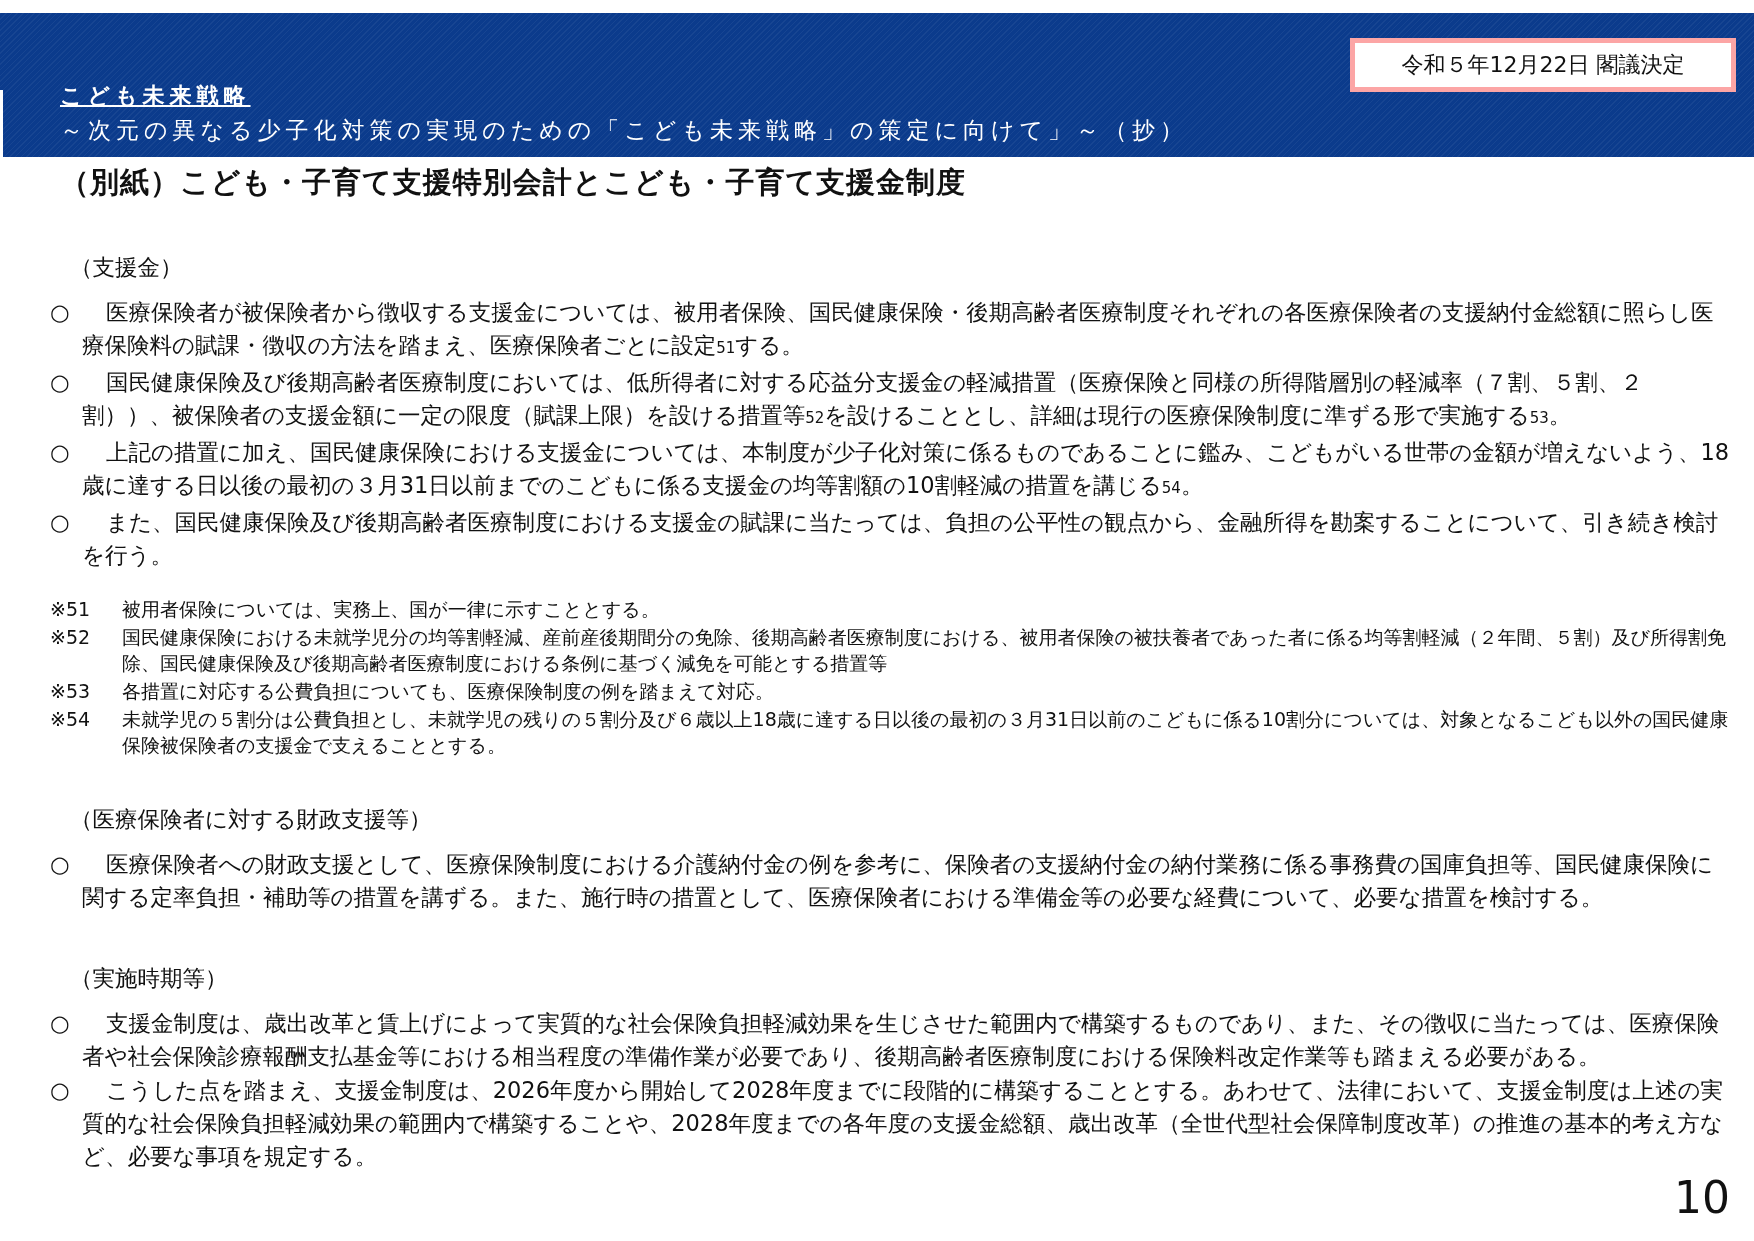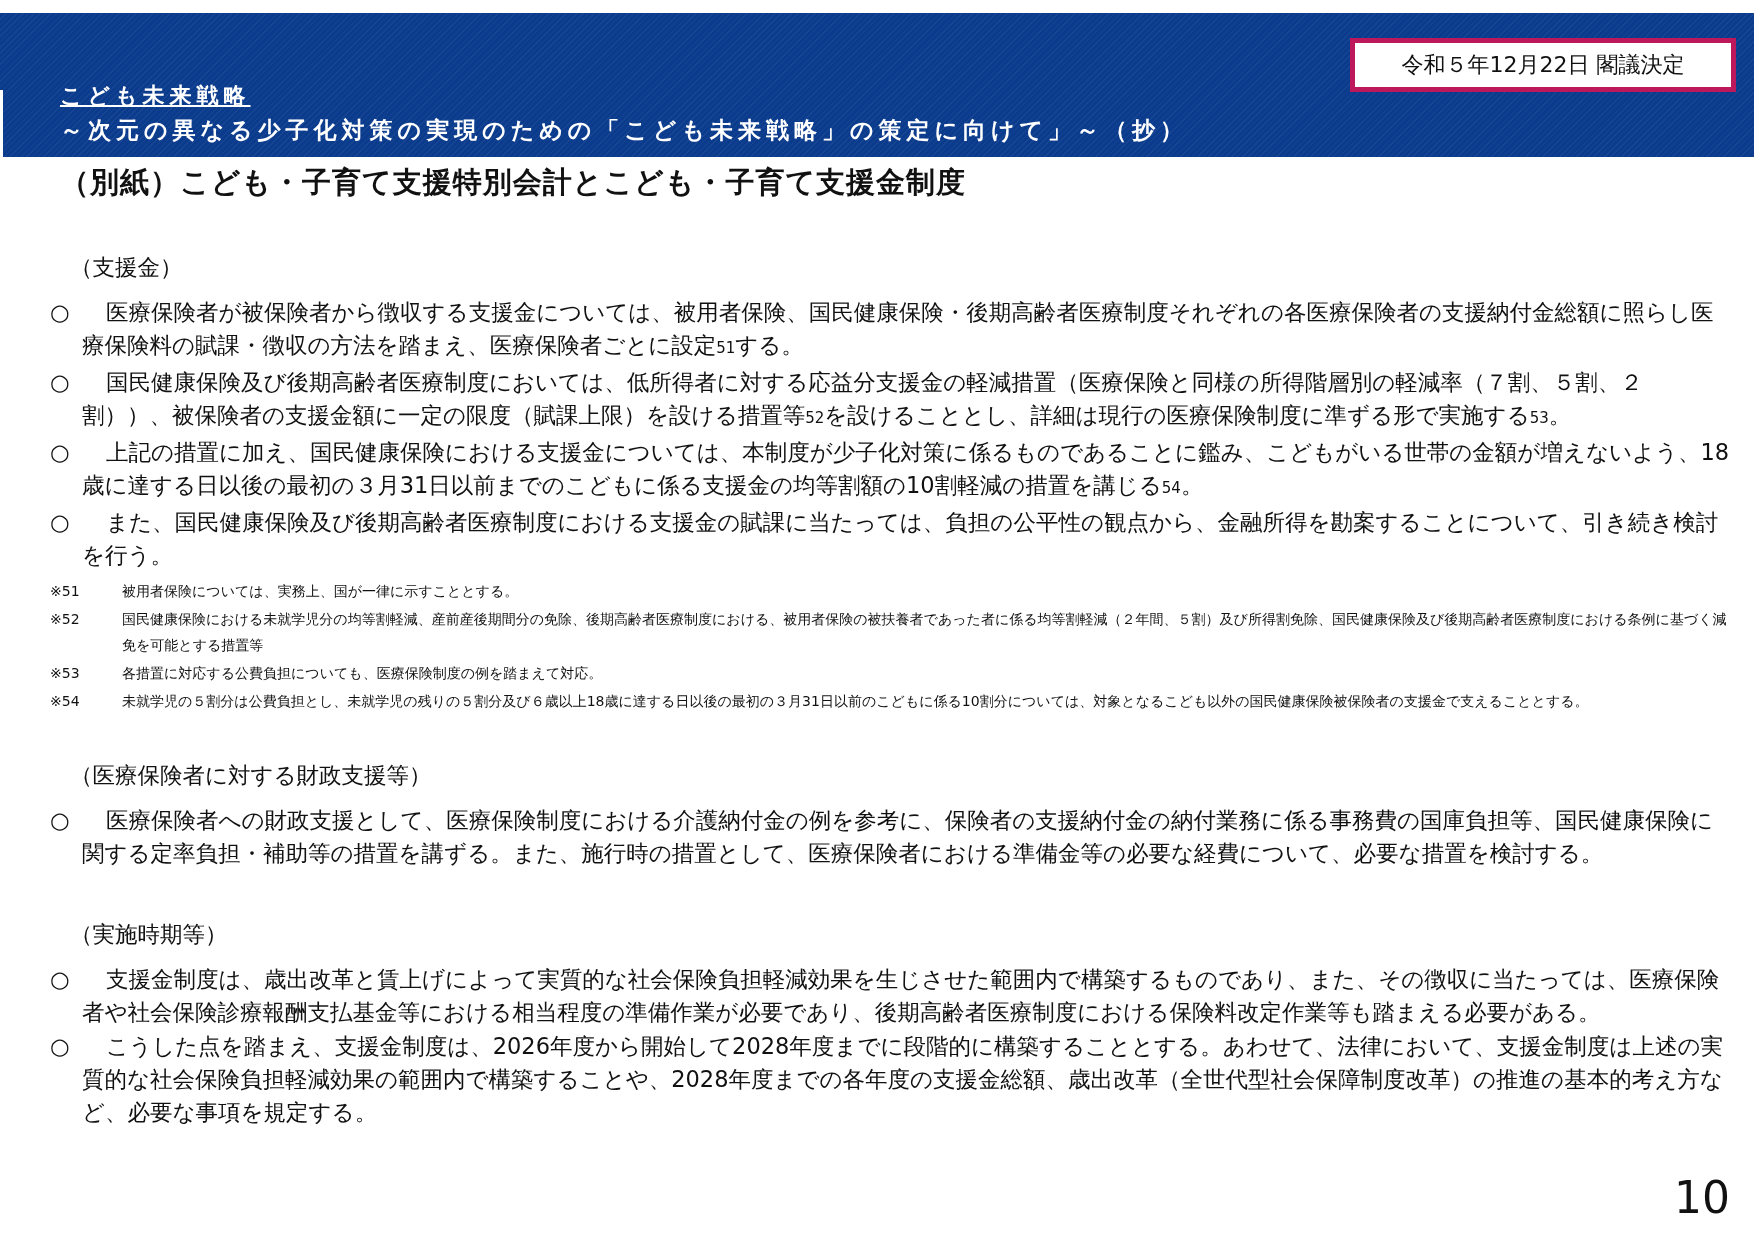--- a/index.html
+++ b/index.html
@@ -3,29 +3,29 @@
 <meta charset="utf-8">
 <style>
   html, body { margin:0; padding:0; background:#ffffff; }
   body { width:1754px; height:1241px; position:relative; overflow:hidden;
          font-family:"DejaVu Sans", "Liberation Sans", sans-serif; color:#111; }
   .banner { position:absolute; left:0; top:13px; width:1754px; height:144px;
             background-color:#0b3b8c;
             background-image: repeating-linear-gradient(135deg, rgba(255,255,255,0.05) 0px, rgba(255,255,255,0.05) 1px, rgba(0,0,0,0) 1px, rgba(0,0,0,0) 4px); }
   .banner-edge { position:absolute; left:0; top:90px; width:3px; height:67px; background:#ffffff; }
   .title { position:absolute; left:60px; top:76px; font-size:22px; font-weight:bold; color:#fff; letter-spacing:5px; line-height:40px; white-space:nowrap;text-decoration:underline; }
-  .subtitle { position:absolute; left:60px; top:115px; font-size:23px; font-weight:bold; color:#fff; letter-spacing:5px; line-height:30px; white-space:nowrap;text-align:center; }
-  .decision { position:absolute; left:1350px; top:38px; width:376px; height:44px; background:#fff; border:5px solid #be185d; display:flex; align-items:center; justify-content:center; font-size:22px; color:#111; white-space:nowrap; }
+  .subtitle { position:absolute; left:60px; top:115px; font-size:23px; font-weight:normal; color:#fff; letter-spacing:5px; line-height:30px; white-space:nowrap;text-align:center; }
+  .decision { position:absolute; left:1350px; top:38px; width:376px; height:44px; background:#fff; border:5px solid #fca5a5; display:flex; align-items:center; justify-content:center; font-size:22px; color:#111; white-space:nowrap; }
   .sheet-title { position:absolute; left:60px; top:162px; font-size:29px; font-weight:bold; line-height:40px; white-space:nowrap; letter-spacing:1px; }
   .content { position:absolute; left:50px; top:238px; width:1680px; font-size:22.5px; line-height:33px; }
   .heading { margin:12px; padding-left:8px; line-height:34px; }
   .item { position:relative; padding-left:32px; margin:1px 0; }
   .item .bullet { position:absolute; left:0; top:0; }
   .item .text { display:block; text-indent:24px; }
-  .notes { font-size:14px; line-height:26px; margin-top:6px; }
+  .notes { font-size:19px; line-height:26px; margin-top:24px; }
   .note { position:relative; padding-left:72px; margin:2px 0; }
   .note .mark { position:absolute; left:0; top:0; }
   .note .text { display:block; }
   .sup { font-size:15px; }
   .gap { height:30px; }
   .gap2 { height:34px; }
   .page-num { position:absolute; right:24px; top:1178px; font-size:44px; line-height:40px; }
 </style>
 </head>
 <body>

